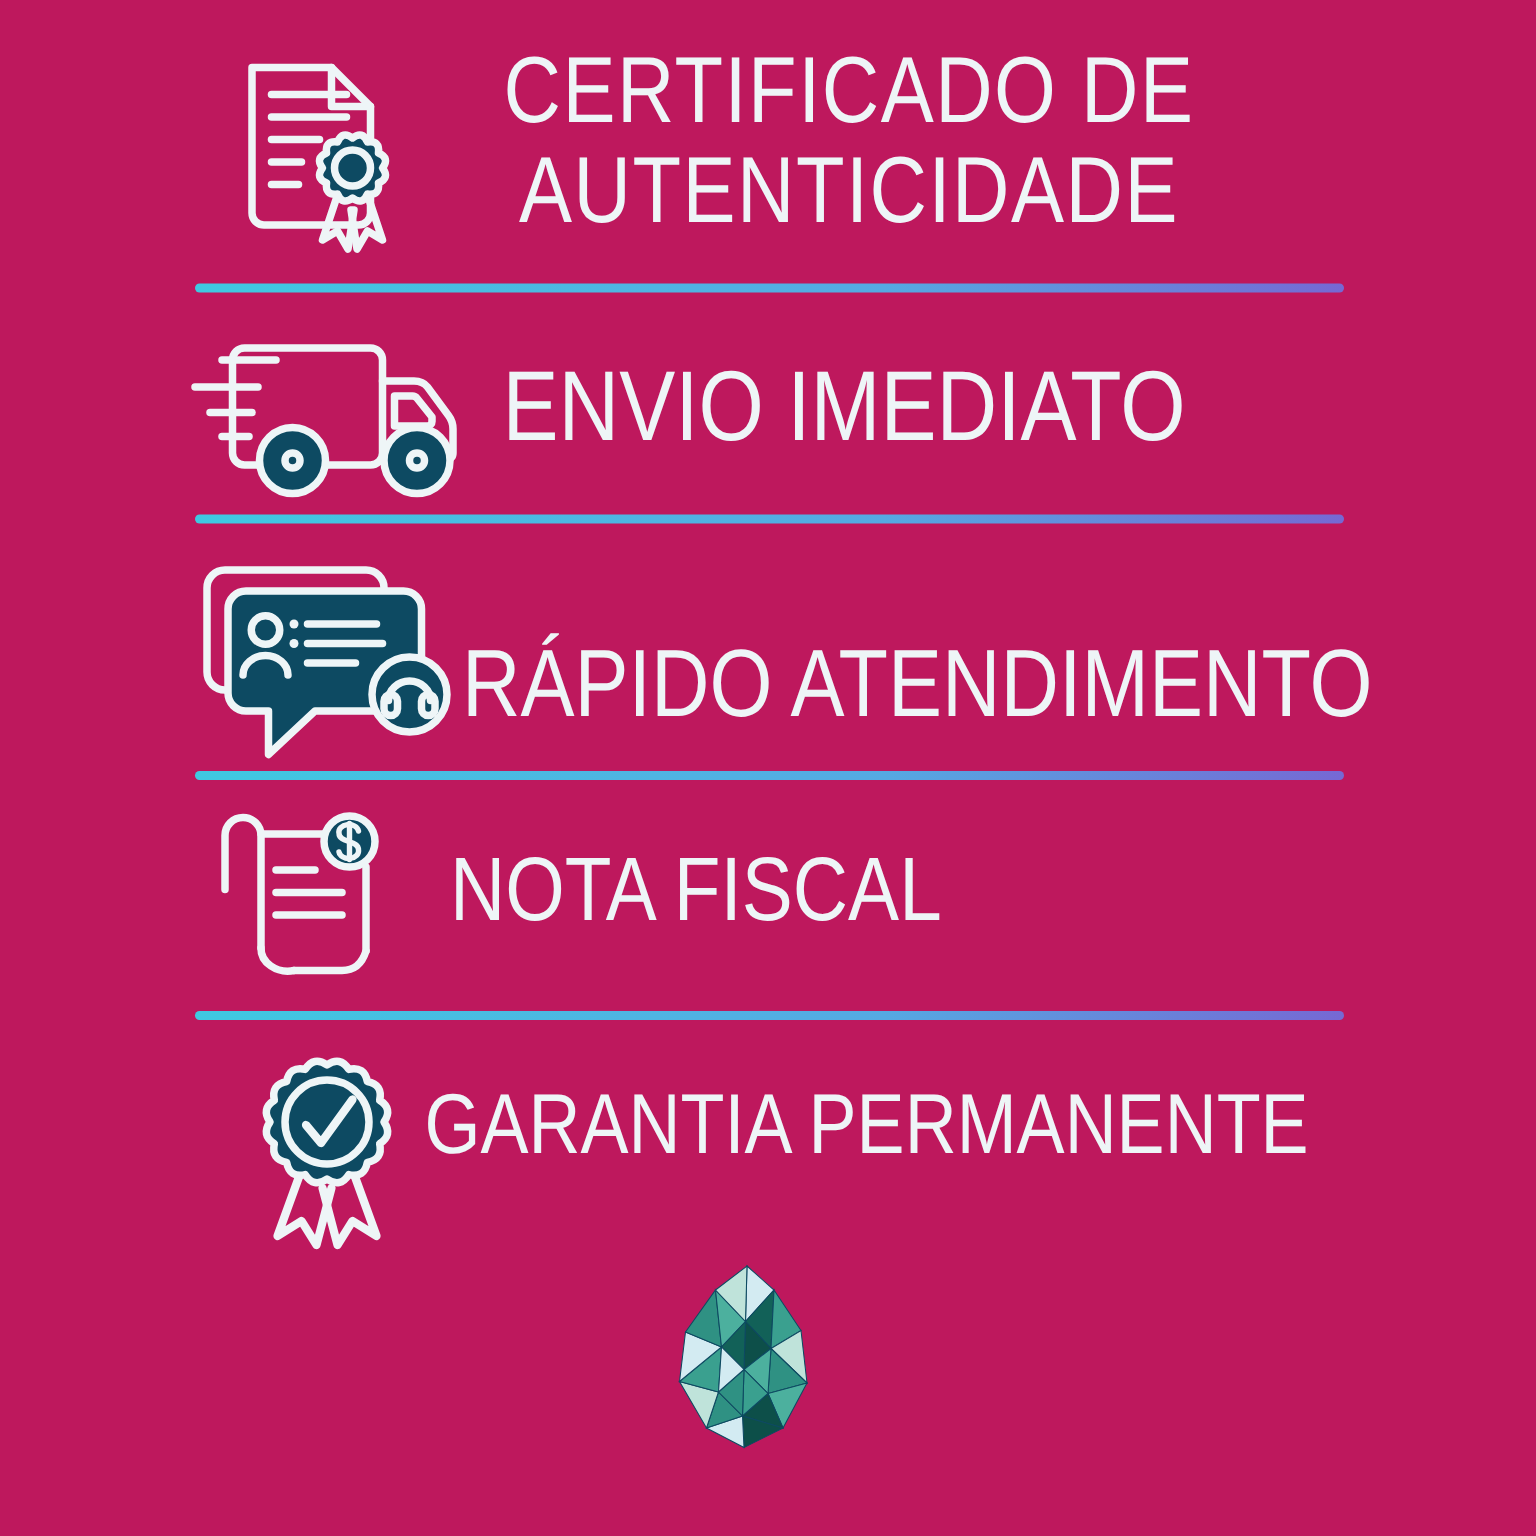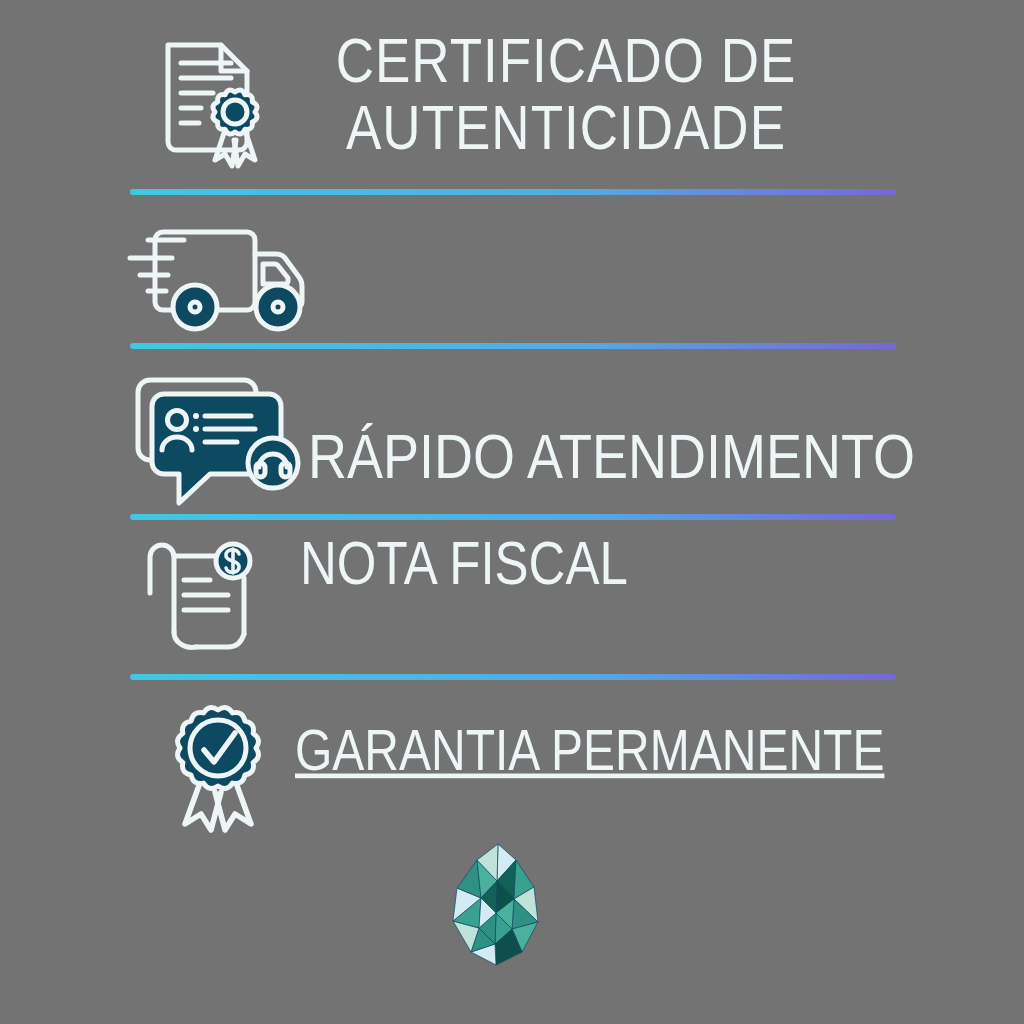--- a/index.html
+++ b/index.html
@@ -1,18 +1,18 @@
 <!DOCTYPE html>
 <html><head>
 <meta charset="utf-8">
 <style>
   html,body{margin:0;padding:0;background:#0d4a62;}
   #canvas{
     position:relative;width:1024px;height:1024px;overflow:hidden;
-    background:#737373;
+    background:#be185d;
     font-family:"Liberation Sans","DejaVu Sans",sans-serif;
     color:#eef5f7;
   }
   .abs{position:absolute;}
   .label{
     color:#eef5f7;
     white-space:nowrap;
     transform:scaleY(1.18);
     transform-origin:left center;
   }
@@ -68,20 +68,23 @@
       <path class="stroke" d="M22,12 H58"></path>
       <path class="stroke" d="M4,30 H46"></path>
       <path class="stroke" d="M14,47 H42"></path>
       <path class="stroke" d="M22,63 H40"></path>
       <circle class="stroke-bgfill" cx="69" cy="79" r="22"></circle>
       <circle class="stroke" cx="69" cy="79" r="5"></circle>
       <circle class="stroke-bgfill" cx="152" cy="79" r="22"></circle>
       <circle class="stroke" cx="152" cy="79" r="5"></circle>
     </svg>
   </div>
+  <div class="abs row-label" style="left:335px;top:225px;">
+    <span class="label" style="font-size:56px;">ENVIO IMEDIATO</span>
+  </div>
 
   <div class="abs divider" style="top:343px;"></div>
 
   <div class="abs" style="left:133px;top:376px;">
     <svg width="172" height="132" viewBox="0 0 172 132">
       <rect class="stroke" x="5" y="4" width="118" height="80" rx="12"></rect>
       <path class="stroke-bgfill" d="M31,18 H136 A12,12 0 0 1 148,30 V86 A12,12 0 0 1 136,98 H77 L46,127 V98 H31 A12,12 0 0 1 19,86 V30 A12,12 0 0 1 31,18 Z"></path>
       <circle class="stroke" cx="44" cy="44" r="9.5"></circle>
       <path class="stroke" d="M29,74 a15,13 0 0 1 30,0"></path>
       <circle class="dot" cx="63" cy="40" r="3"></circle>
@@ -109,36 +112,36 @@
       <path class="stroke" d="M34,97 a18,15 0 0 0 22,15"></path>
       <path class="stroke" d="M56,112 H88 q12,0 16,-13"></path>
       <path class="stroke" d="M44,45 H70"></path>
       <path class="stroke" d="M44,60 H88"></path>
       <path class="stroke" d="M44,75 H88"></path>
       <circle class="stroke-bgfill" cx="93" cy="26" r="17"></circle>
       <path class="stroke" style="stroke-width:3.6" d="M93,14 V38"></path>
       <path class="stroke" style="stroke-width:3.6" d="M99,19 a6.5,5 0 1 0 -13,1.5 c0,3.5 3.5,4.5 6.5,5.5 c3,1 6.5,2 6.5,5.5 a6.5,5 0 1 1 -13,1.5"></path>
     </svg>
   </div>
-  <div class="abs row-label" style="left:300px;top:518px;">
+  <div class="abs row-label" style="left:300px;top:547px;">
     <span class="label" style="font-size:51px;">NOTA FISCAL</span>
   </div>
 
   <div class="abs divider" style="top:674px;"></div>
 
   <div class="abs" style="left:168px;top:700px;">
     <svg width="100" height="134" viewBox="0 0 100 134">
       <path class="stroke" style="stroke-width:5.5" d="M33,80 L17,124 L33,114 L43,130 L53,92"></path>
       <path class="stroke" style="stroke-width:5.5" d="M67,80 L83,124 L67,114 L57,130 L47,92"></path>
       <path class="stroke-bgfill" style="stroke-width:5" transform="translate(50,48)" d="M38,0 Q44.1,8.8 35.1,14.5 Q37.4,25 26.9,26.9 Q25,37.4 14.5,35.1 Q8.8,44.1 0,38 Q-8.8,44.1 -14.5,35.1 Q-25,37.4 -26.9,26.9 Q-37.4,25 -35.1,14.5 Q-44.1,8.8 -38,0 Q-44.1,-8.8 -35.1,-14.5 Q-37.4,-25 -26.9,-26.9 Q-25,-37.4 -14.5,-35.1 Q-8.8,-44.1 0,-38 Q8.8,-44.1 14.5,-35.1 Q25,-37.4 26.9,-26.9 Q37.4,-25 35.1,-14.5 Q44.1,-8.8 38,0 Z"></path>
       <circle class="stroke" cx="50" cy="48" r="28"></circle>
       <path class="stroke" style="stroke-width:5.5" d="M36,50 L46,62 L67,33"></path>
     </svg>
   </div>
-  <div class="abs row-label" style="left:295px;top:705px;text-decoration:underline;">
+  <div class="abs row-label" style="left:283px;top:705px;">
     <span class="label" style="font-size:48px;">GARANTIA PERMANENTE</span>
   </div>
 
   <div class="abs" style="left:446px;top:842px;">
     <svg width="97" height="132" viewBox="0 0 97 132">
       <g stroke="#0d4a62" stroke-width="0.7">
         <polygon points="52,2 70,18 51,39" fill="#d3ebf2"></polygon>
         <polygon points="70,18 68,57 51,39" fill="#126158"></polygon>
         <polygon points="70,18 88,45 68,57" fill="#3aa08f"></polygon>
         <polygon points="88,45 92,80 68,57" fill="#bfe3da"></polygon>

